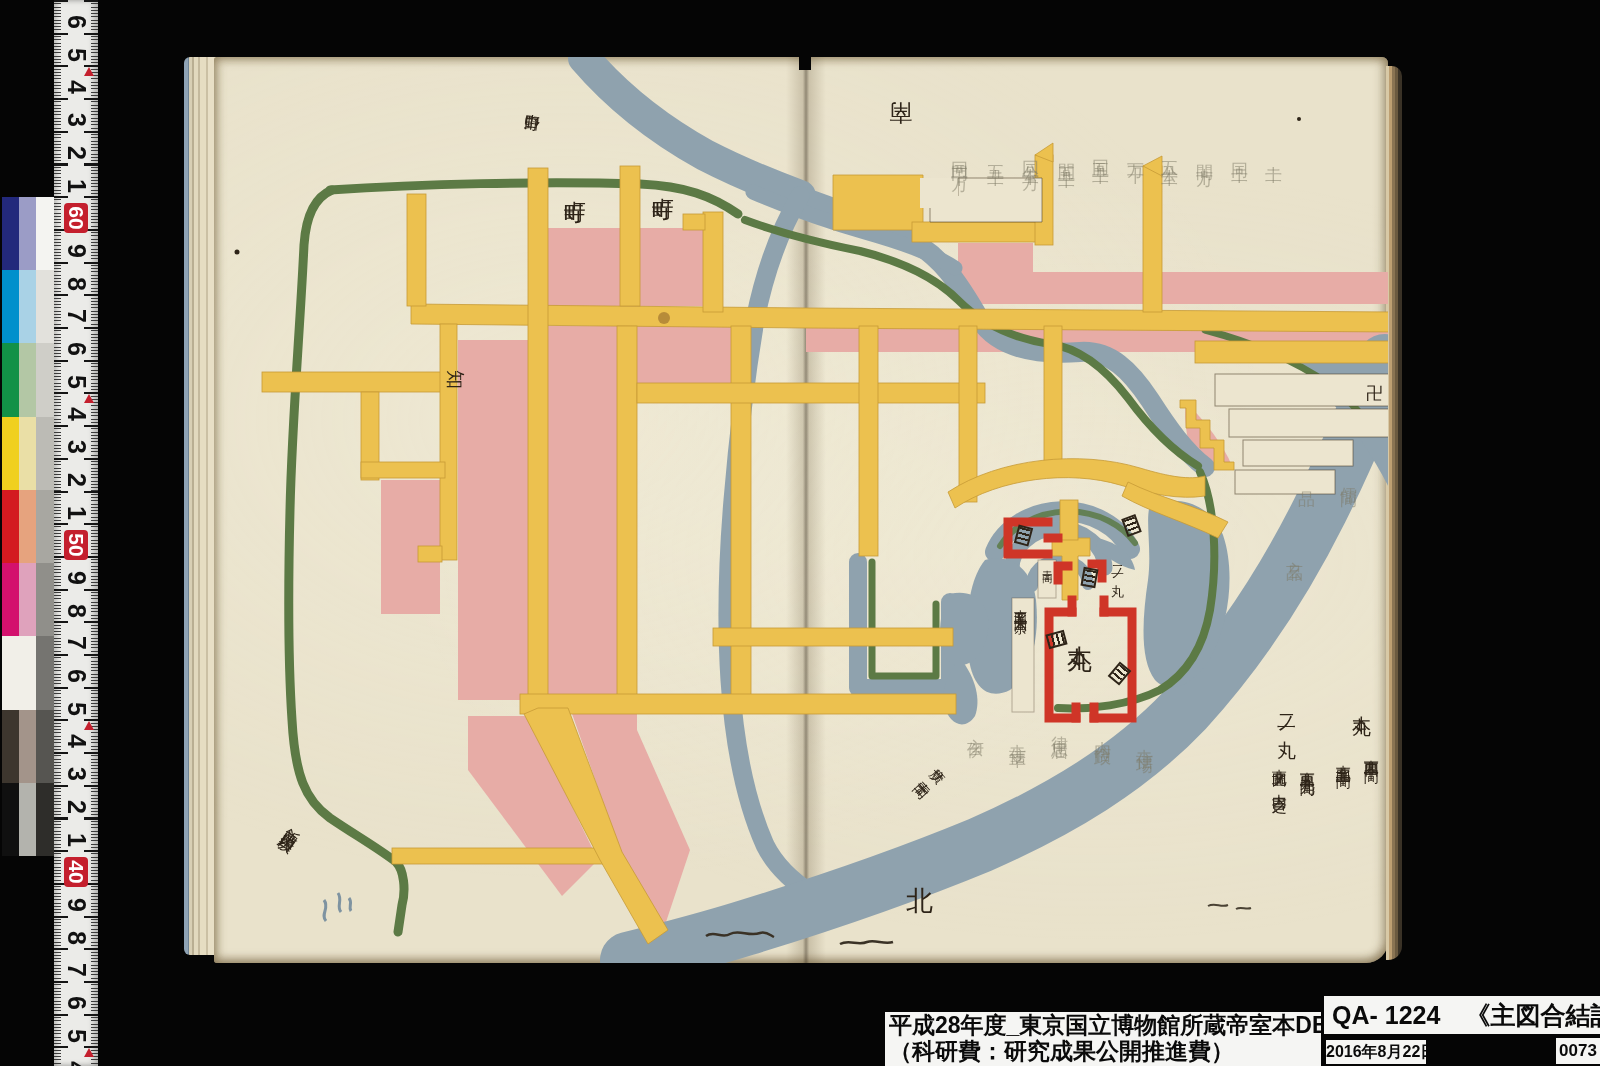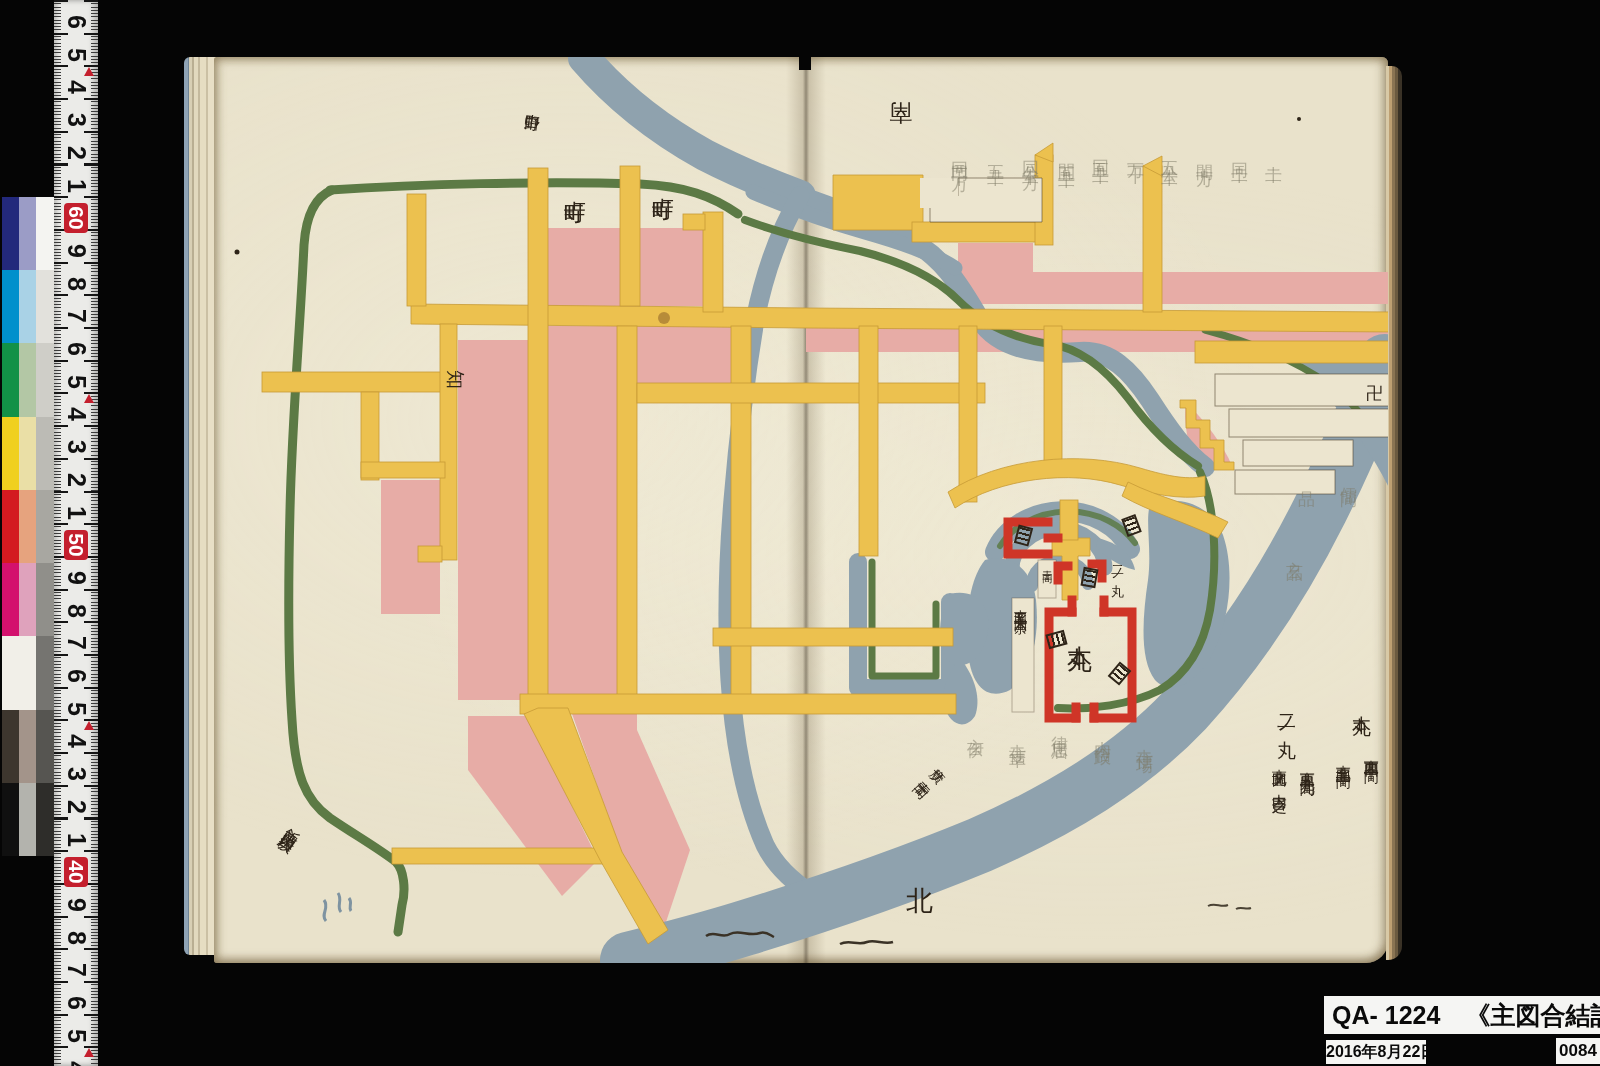--- a/index.html
+++ b/index.html
@@ -342,16 +342,20 @@
       <div class="inklbl vert" style="left: 1271px; top: 757px; font-size: 15px;">南北圖ノ内書之</div>
     </div>
   <div id="gatelayer">
       <div class="gatehatch" style="left: 1016px; top: 526px; transform: rotate(15deg);"></div>
       <div class="gatehatch" style="left: 1124px; top: 516px; transform: rotate(-20deg);"></div>
       <div class="gatehatch" style="left: 1082px; top: 568px; transform: rotate(10deg);"></div>
       <div class="gatehatch" style="left: 1049px; top: 630px; transform: rotate(75deg);"></div>
       <div class="gatehatch" style="left: 1112px; top: 664px; transform: rotate(40deg);"></div>
     </div>
 
+  <div id="fbox1" class="fbox">
+    <div>平成28年度_東京国立博物館所蔵帝室本DB</div>
+    <div>（科研費：研究成果公開推進費）</div>
+  </div>
   <div id="fbox2" class="fbox">QA- 1224　《主図合結記》</div>
   <div id="fbox3" class="fbox">2016年8月22日</div>
-  <div id="fbox4" class="fbox">0084</div>
+  <div id="fbox4" class="fbox">0073</div>
 </div>
 
 </body></html>

